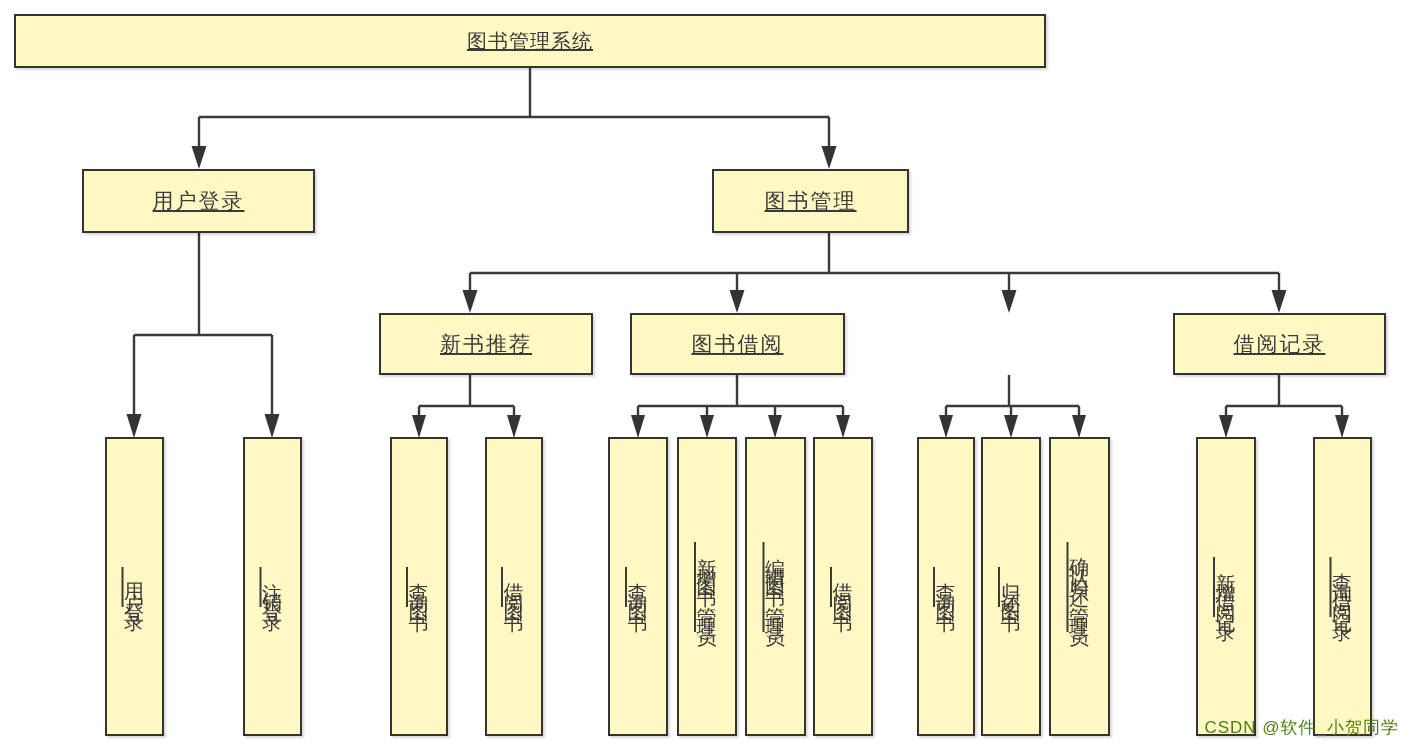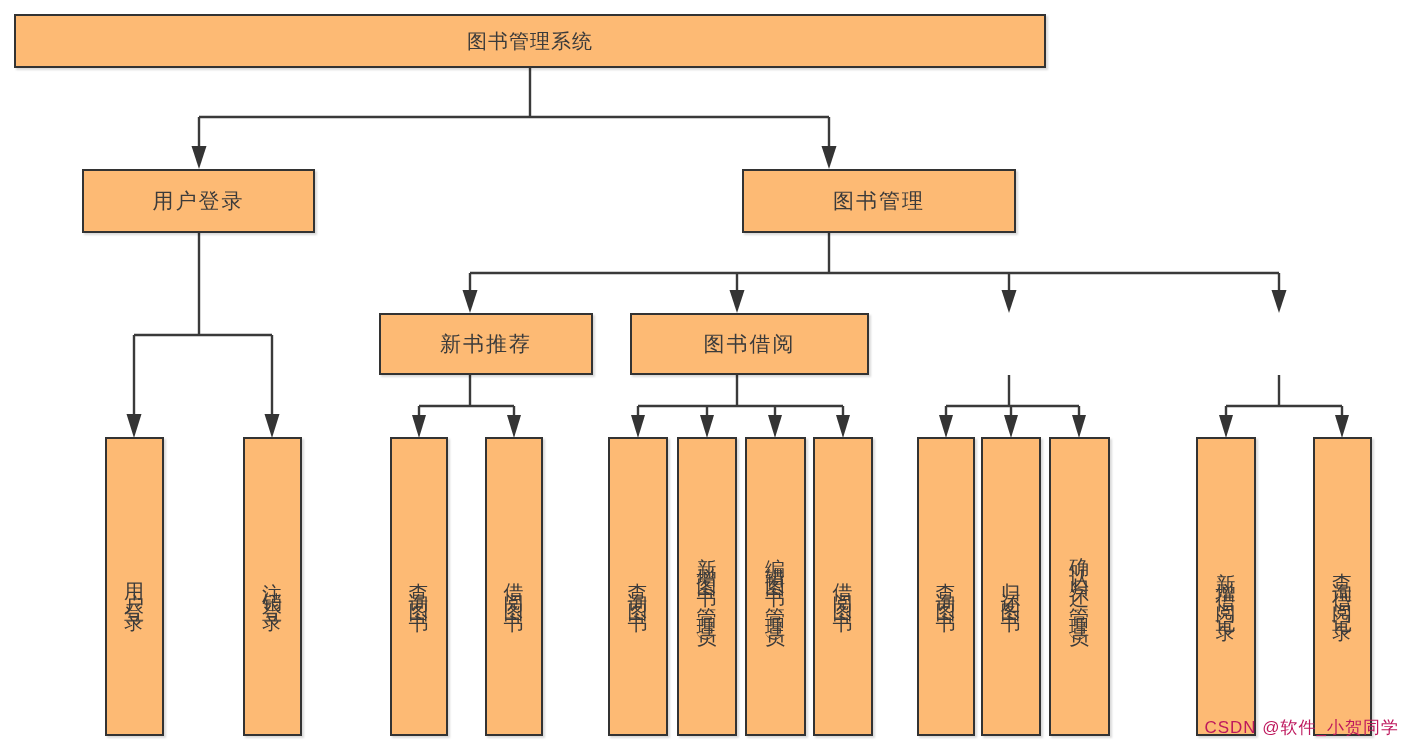--- a/index.html
+++ b/index.html
@@ -7,35 +7,36 @@
     width:1405px;height:747px;position:relative;overflow:hidden;
     background:#ffffff;
     font-family:"Liberation Sans","DejaVu Sans",sans-serif;
   }
   .stage{position:absolute;inset:0;}
   svg.wires{position:absolute;left:0;top:0;z-index:0;}
   .ln{stroke:#3a3a3a;stroke-width:2.4;fill:none;}
   .ah{fill:#343434;stroke:none;}
   .node{
     position:absolute;box-sizing:border-box;z-index:1;
-    background:#fdba74;border:2.6px solid #333333;
+    background:#fef9c3;border:2.6px solid #333333;
     box-shadow:2px 2px 2px rgba(0,0,0,0.15);
     display:flex;align-items:center;justify-content:center;
     color:#3b3b3b;
+    text-decoration:underline;
   }
   .node.h span{font-size:21px;letter-spacing:2px;white-space:nowrap;}
   .node.root span{font-size:20px;letter-spacing:1px;}
   .vt{
     writing-mode:vertical-rl;text-orientation:mixed;
     font-size:20px;letter-spacing:10px;line-height:1;
     white-space:nowrap;
   }
   .watermark{
     position:absolute;z-index:3;right:6px;top:716px;
-    font-size:17px;letter-spacing:1px;color:#be185d;margin-left:31px;
+    font-size:17px;letter-spacing:1px;color:#4d7c0f;margin-left:31px;
   }
 </style>
 </head>
 <body>
 
 <div class="stage">
 
   <svg class="wires" width="1405" height="747" viewBox="0 0 1405 747">
 
     <path class="ln" d="M530 68 V117 M199 117 H829 M199 117 V150 M829 117 V150"></path>
@@ -72,29 +73,32 @@
     <polygon class="ah" points="1335,415 1349,415 1342,438"></polygon>
   </svg>
 
   <div class="node h root" style="left:14px;top:14px;width:1032px;height:54px">
     <span>图书管理系统</span>
   </div>
 
   <div class="node h" style="left:82px;top:169px;width:233px;height:64px">
     <span>用户登录</span>
   </div>
-  <div class="node h" style="left:742px;top:169px;width:274px;height:64px">
+  <div class="node h" style="left:712px;top:169px;width:197px;height:64px">
     <span>图书管理</span>
   </div>
 
   <div class="node h" style="left:379px;top:313px;width:214px;height:62px">
     <span>新书推荐</span>
   </div>
-  <div class="node h" style="left:630px;top:313px;width:239px;height:62px">
+  <div class="node h" style="left:630px;top:313px;width:215px;height:62px">
     <span>图书借阅</span>
+  </div>
+  <div class="node h" style="left:1173px;top:313px;width:213px;height:62px">
+    <span>借阅记录</span>
   </div>
 
   <div class="node" style="left:105px;top:437px;width:59px;height:299px">
     <span class="vt">用户登录</span>
   </div>
   <div class="node" style="left:243px;top:437px;width:59px;height:299px">
     <span class="vt">注销登录</span>
   </div>
 
   <div class="node" style="left:390px;top:437px;width:58px;height:299px">

